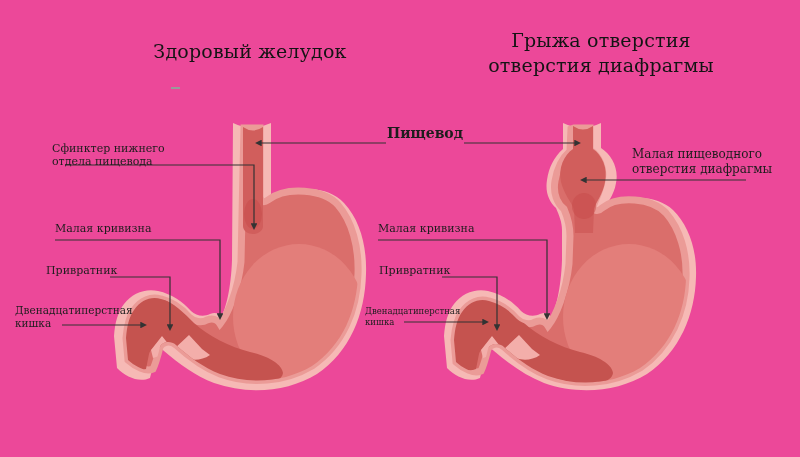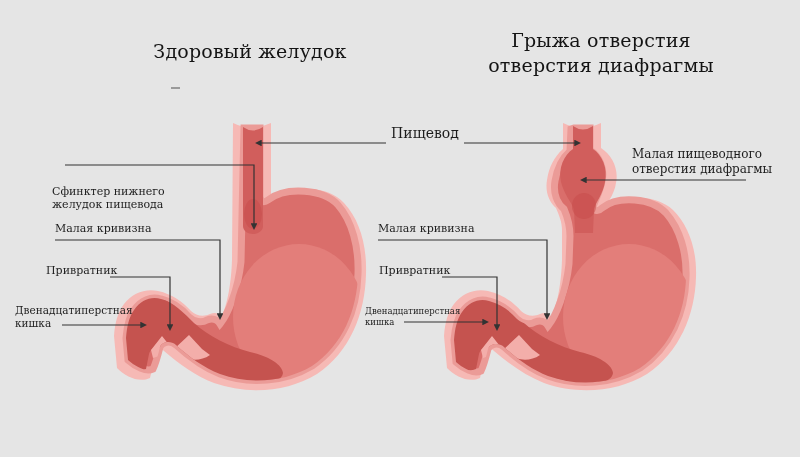--- a/index.html
+++ b/index.html
@@ -1,16 +1,16 @@
 <!DOCTYPE html>
 <html><head>
 <meta charset="utf-8">
 <style>
   html,body{margin:0;padding:0;background:#ffffff;}
-  #canvas{position:relative;width:800px;height:457px;background:#e5e5e5;overflow:hidden;
+  #canvas{position:relative;width:800px;height:457px;background:#ec4899;overflow:hidden;
           font-family:"DejaVu Serif","Liberation Serif",serif;color:#1b1b1b;}
   #organ-layer{position:absolute;left:0;top:0;width:800px;height:457px;}
   .title{position:absolute;font-size:19px;font-weight:500;text-align:center;letter-spacing:.2px;color:#141414;}
   .title-line{line-height:25px;}
   .lbl{position:absolute;font-size:11px;line-height:13px;color:#1d1d1d;}
   .lbl-esoph{font-size:14px;line-height:16px;}
   .lbl-hernia{font-size:12px;line-height:15px;}
   .lbl-duoR{font-size:8.5px;line-height:10.5px;}
   .tiny-dash{position:absolute;left:171px;top:87px;width:9px;height:2px;background:#9a9a9a;}
 </style>
@@ -72,26 +72,26 @@
 
   <div class="title" style="left:120px;top:40px;width:260px;">Здоровый желудок</div>
 
   <div class="title" style="left:460px;top:28px;width:282px;">
     <div class="title-line">Грыжа отверстия</div>
     <div class="title-line">отверстия диафрагмы</div>
   </div>
 
   <div class="tiny-dash"></div>
 
-  <div class="lbl" style="left:52px;top:142px;margin-top:43px;">
+  <div class="lbl" style="left:52px;top:142px;">
     <div>Сфинктер нижнего</div>
-    <div>желудок пищевода</div>
+    <div>отдела пищевода</div>
   </div>
 
-  <div class="lbl lbl-esoph" style="left:358px;top:125px;width:134px;text-align:center;">Пищевод</div>
+  <div class="lbl lbl-esoph" style="left:358px;top:125px;width:134px;text-align:center;font-weight:bold;">Пищевод</div>
 
   <div class="lbl lbl-hernia" style="left:632px;top:147px;">
     <div>Малая пищеводного</div>
     <div>отверстия диафрагмы</div>
   </div>
 
   <div class="lbl" style="left:55px;top:222px;">Малая кривизна</div>
   <div class="lbl" style="left:378px;top:222px;">Малая кривизна</div>
 
   <div class="lbl" style="left:46px;top:264px;">Привратник</div>

